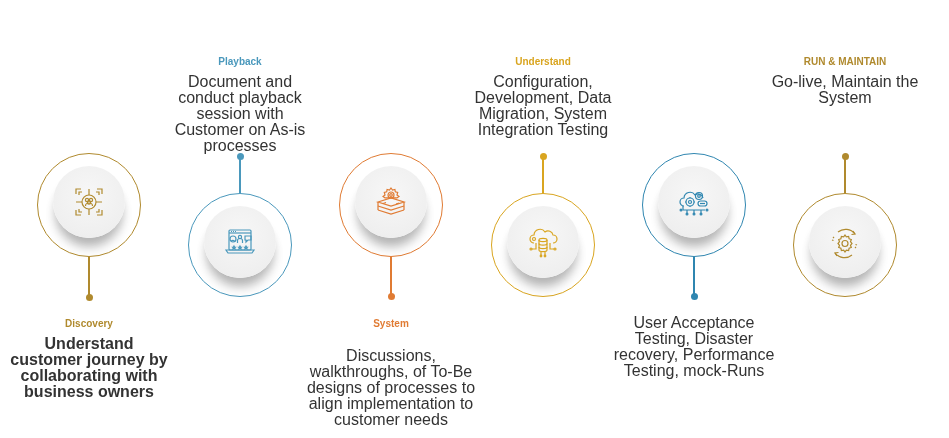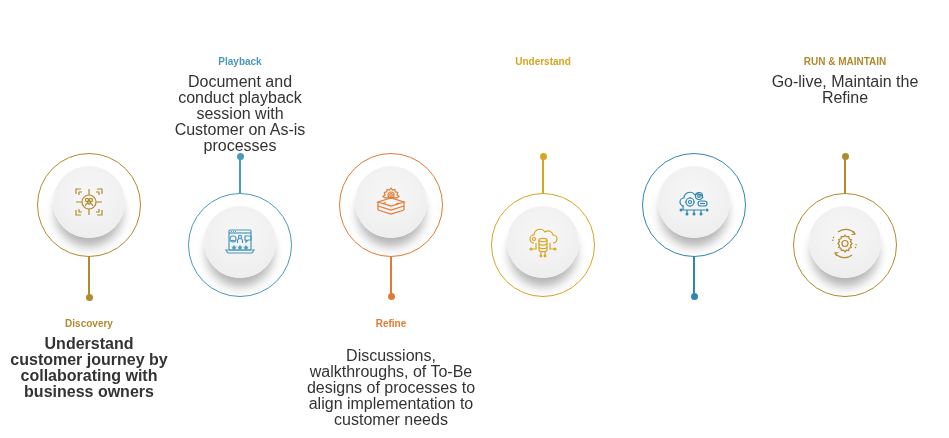--- a/index.html
+++ b/index.html
@@ -87,28 +87,29 @@
           <path d="M4 21l13 4 13-4"></path>
           <path d="M4 25l13 4 13-4"></path>
           <path d="M4 17v8M30 17v8"></path>
           <path d="M9 18.5l3-1M22 19l3-1"></path>
         </svg>
       </div>
     </div>
     <div class="stem" style="left:-1px; top:52px; height:39px;"></div>
     <div class="dot" style="left:-3.5px; top:88px;"></div>
     <div class="label" style="left:-110px; top:110px;">
-      <div class="title">Refine</div>
+      <div class="title">System</div>
       <div class="desc" style="width:170px; margin:15px auto;">Discussions, walkthroughs, of To-Be designs of processes to align implementation to customer needs</div>
     </div>
   </div>
 
   <div class="step" style="--c:#D9A520; left:543px; top:245px;">
     <div class="label" style="left:-110px; top:-192px;">
       <div class="title">Understand</div>
+      <div class="desc" style="width:165px; margin:0 auto;">Configuration, Development, Data Migration, System Integration Testing</div>
     </div>
     <div class="dot" style="left:-3.5px; top:-92px;"></div>
     <div class="stem" style="left:-1px; top:-89px; height:37px;"></div>
     <div class="ring" style="left:-52px; top:-52px;">
       <div class="disc">
         <svg class="icon" viewBox="0 0 34 34" fill="none" stroke="#D9A520" stroke-width="1.2">
           <path d="M8 18a4 4 0 0 1 0-8 6 6 0 0 1 11-3 5 5 0 0 1 8 3 4 4 0 0 1 0 8"></path>
           <circle cx="8" cy="14" r="1.5"></circle>
           <ellipse cx="17" cy="15" rx="4" ry="1.6"></ellipse>
           <path d="M13 15v10c0 .9 1.8 1.6 4 1.6s4-.7 4-1.6V15"></path>
@@ -146,27 +147,28 @@
           <path d="M24 25v3"></path>
             <circle cx="24" cy="29" r=".9"></circle>
           <circle cx="4" cy="25" r=".9"></circle>
             <circle cx="30" cy="25" r=".9"></circle>
         </svg>
       </div>
     </div>
     <div class="stem" style="left:-1px; top:52px; height:39px;"></div>
     <div class="dot" style="left:-3.5px; top:88px;"></div>
     <div class="label" style="left:-110px; top:110px;">
+      <div class="desc" style="width:170px; margin:0 auto;">User Acceptance Testing, Disaster recovery, Performance Testing, mock-Runs</div>
     </div>
   </div>
 
   <div class="step" style="--c:#B08A2E; left:845px; top:245px;">
     <div class="label" style="left:-110px; top:-192px;">
       <div class="title">RUN &amp; MAINTAIN</div>
-      <div class="desc" style="width:180px; margin:0 auto;">Go-live, Maintain the Refine</div>
+      <div class="desc" style="width:180px; margin:0 auto;">Go-live, Maintain the System</div>
     </div>
     <div class="dot" style="left:-3.5px; top:-92px;"></div>
     <div class="stem" style="left:-1px; top:-89px; height:37px;"></div>
     <div class="ring" style="left:-52px; top:-52px;">
       <div class="disc">
         <svg class="icon" viewBox="0 0 34 34" fill="none" stroke="#B08A2E" stroke-width="1.2">
           <path d="M17 10l1.3 1.9 2.3-.5.5 2.3 2.2.8-.8 2.2 1.5 1.8-1.5 1.8.8 2.2-2.2.8-.5 2.3-2.3-.5L17 27l-1.3-1.9-2.3.5-.5-2.3-2.2-.8.8-2.2-1.5-1.8 1.5-1.8-.8-2.2 2.2-.8.5-2.3 2.3.5z"></path>
           <circle cx="17" cy="18.5" r="3"></circle>
           <path d="M10 7a12 12 0 0 1 17 2"></path>
             <path d="M25 6l2 3-3.5.5"></path>

